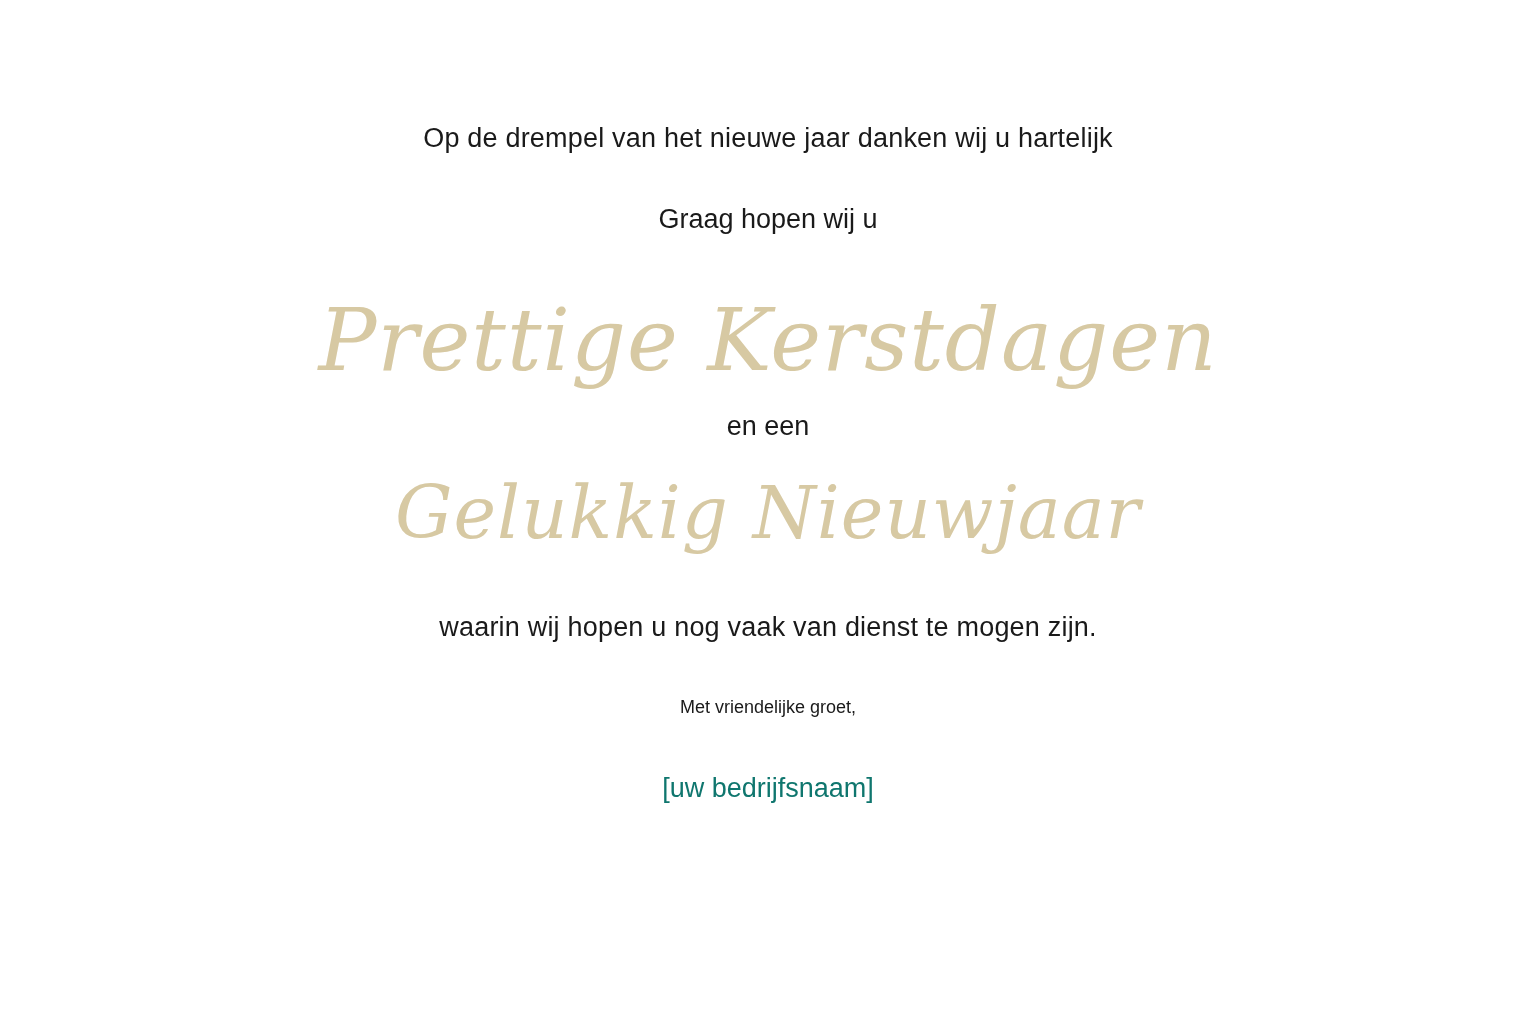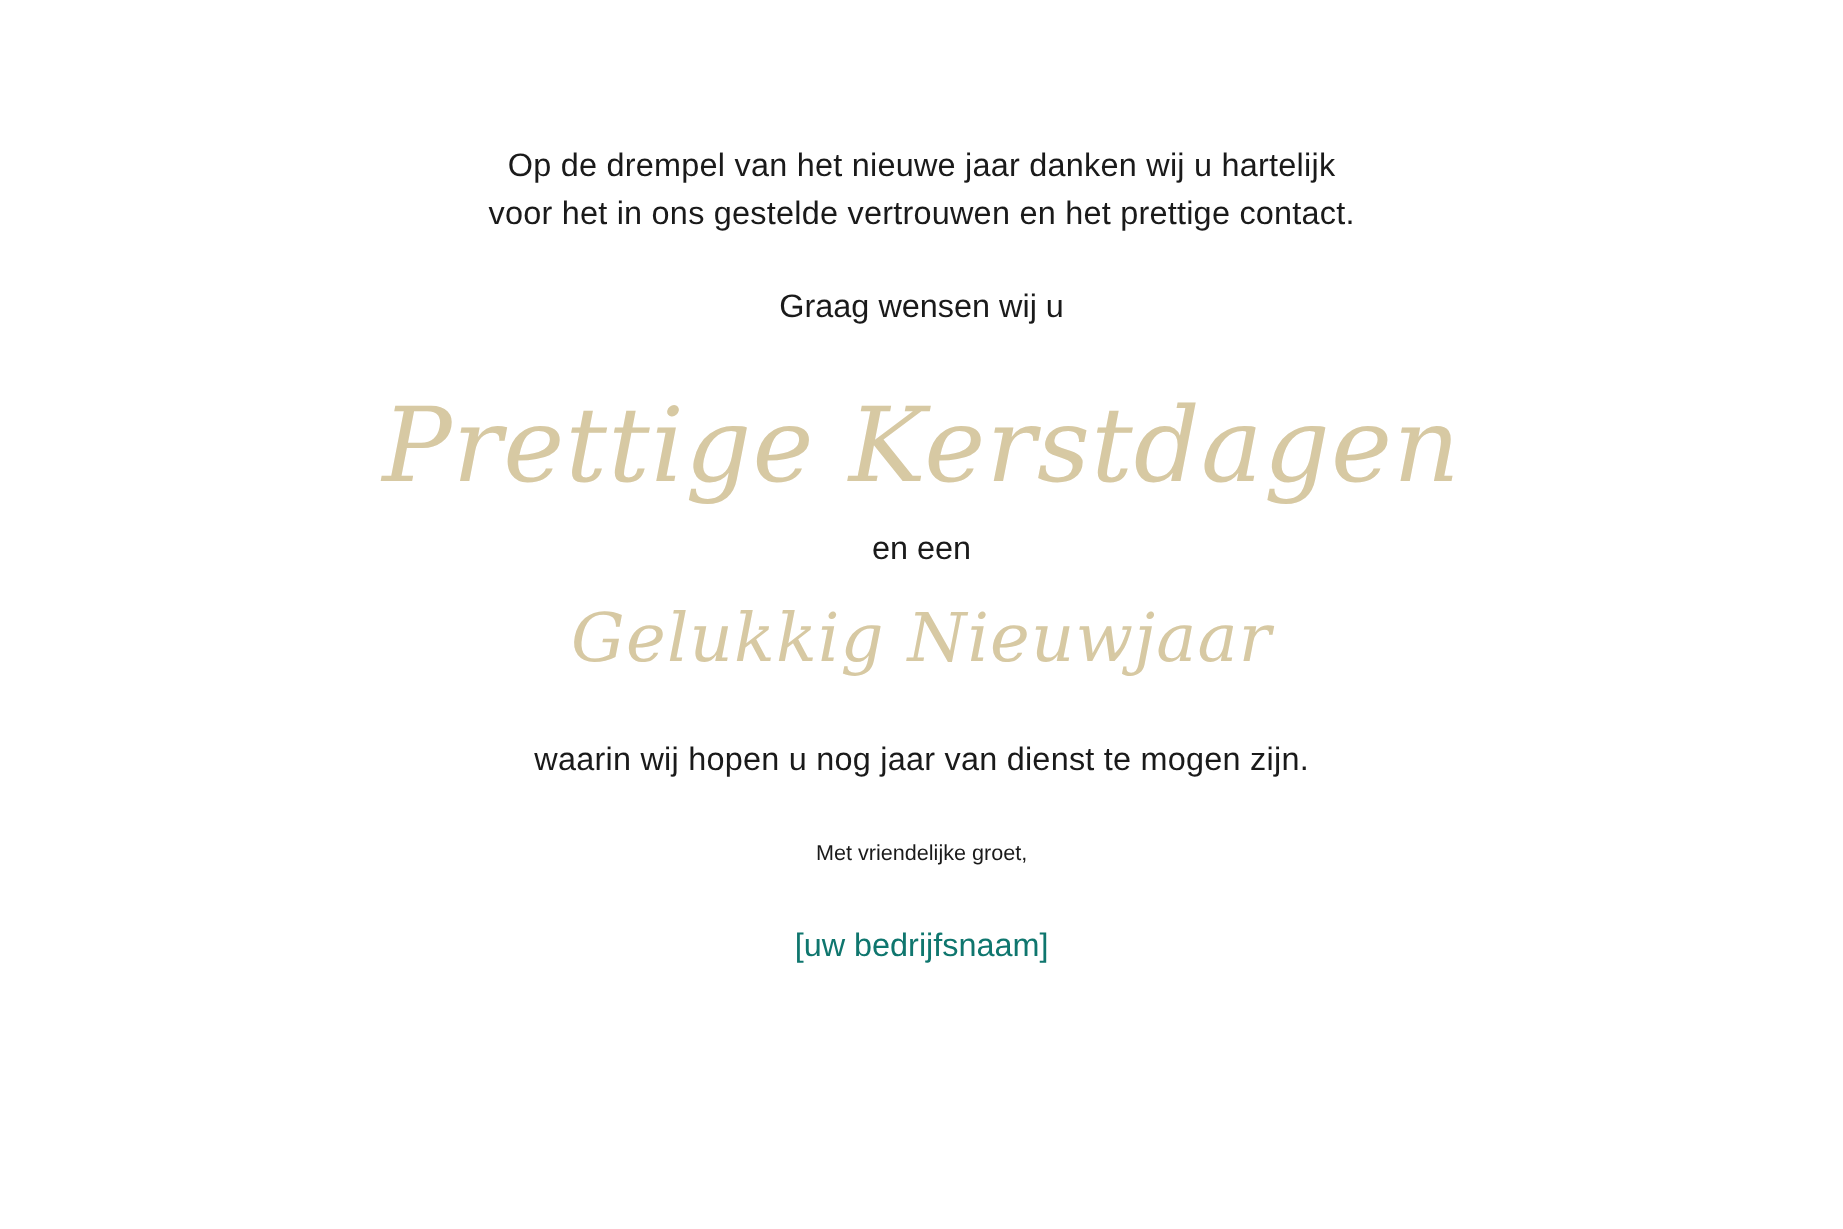--- a/index.html
+++ b/index.html
@@ -48,21 +48,21 @@
     font-style: italic;
     color: #d7c9a3;
     font-size: 86px;
     line-height: 1.15;
     text-align: left;
     font-weight: 400;
     letter-spacing: 1px;
     white-space: nowrap;
   }
   .script.second {
-    font-size: 56px;
+    font-size: 72px;
   }
   .small-center {
     color: #1a1a1a;
     font-size: 27px;
     text-align: center;
     line-height: 40px;
   }
   .closing {
     color: #1a1a1a;
     font-size: 18px;
@@ -76,42 +76,41 @@
     line-height: 40px;
   }
 </style>
 </head>
 <body>
 
 <div class="card">
 
   <div class="intro">
     <span class="body-line">Op de drempel van het nieuwe jaar danken wij u hartelijk</span>
-    <span class="body-line">voor het in ons gestelde vertrouwen en het prettige contact.</span>
   </div>
 
   <div class="spacer-lg"></div>
 
-  <div class="small-center">Graag wensen wij u</div>
+  <div class="small-center">Graag hopen wij u</div>
 
   <div class="spacer-xl"></div>
 
   <div class="script">Prettige Kerstdagen</div>
 
   <div class="spacer-sm"></div>
 
   <div class="small-center">en een</div>
 
   <div class="spacer-md"></div>
 
   <div class="script second">Gelukkig Nieuwjaar</div>
 
   <div class="spacer-xl"></div>
 
-  <div class="body-line">waarin wij hopen u nog jaar van dienst te mogen zijn.</div>
+  <div class="body-line">waarin wij hopen u nog vaak van dienst te mogen zijn.</div>
 
   <div class="spacer-lg"></div>
 
   <div class="closing">Met vriendelijke groet,</div>
 
   <div class="spacer-lg"></div>
 
   <div class="company">[uw bedrijfsnaam]</div>
 
 </div>

